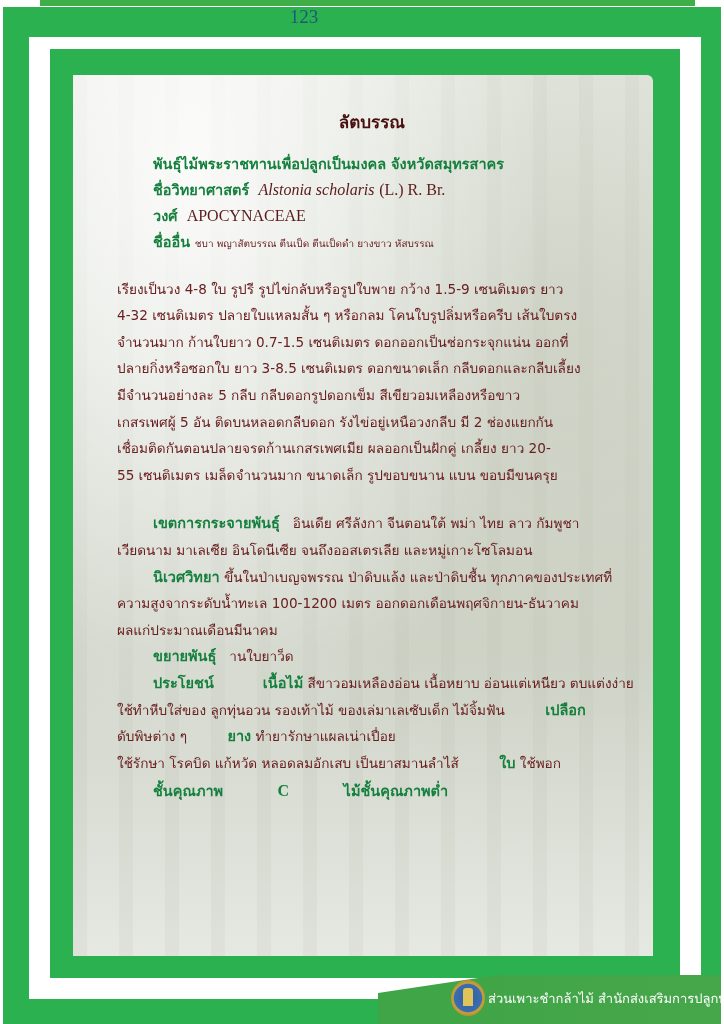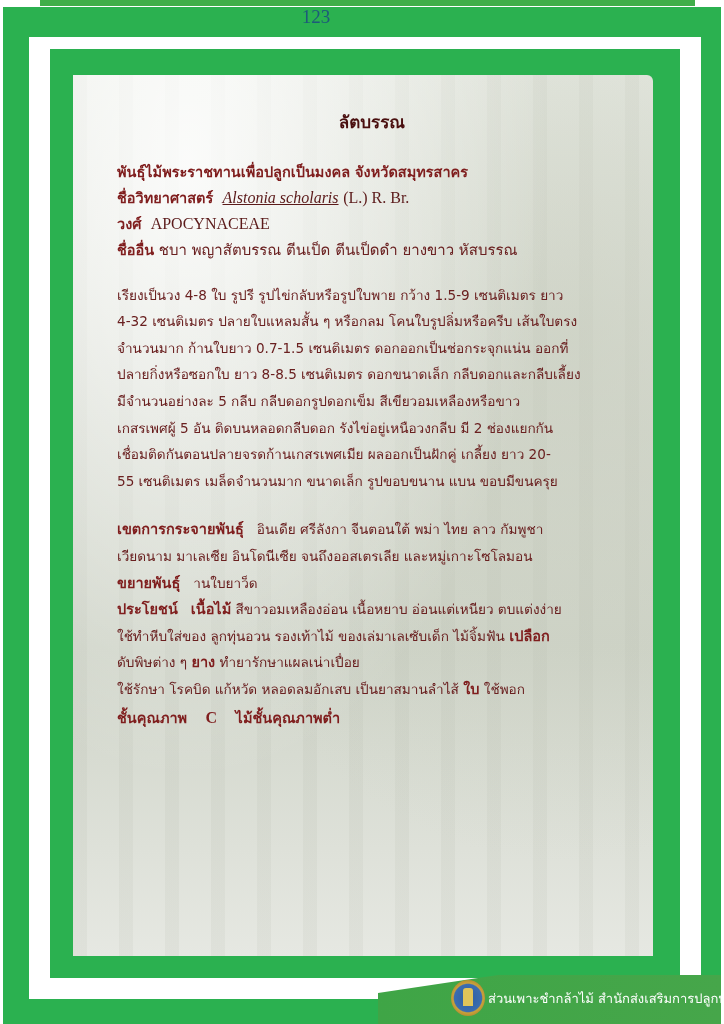--- a/index.html
+++ b/index.html
@@ -24,32 +24,32 @@
     position: absolute; left: 73px; top: 75px; width: 580px; height: 881px;
     border-radius: 0 6px 0 0;
     background:
       radial-gradient(ellipse at 20% 10%, rgba(255,255,255,0.85), rgba(255,255,255,0) 55%),
       radial-gradient(ellipse at 85% 30%, rgba(200,205,190,0.6), rgba(255,255,255,0) 60%),
       repeating-linear-gradient(90deg, rgba(160,165,150,0.10) 0px, rgba(160,165,150,0.10) 14px, rgba(240,240,235,0.0) 14px, rgba(240,240,235,0.0) 46px),
       linear-gradient(180deg, #e8ebe4 0%, #d6dad0 40%, #cfd4c8 65%, #e6e8e2 100%);
     overflow: hidden;
   }
   .page-number {
-    position: absolute; left: 12px; width: 608px; top: 6px; text-align: center;
+    position: absolute; left: 0; width: 608px; top: 6px; text-align: center;
     font-family: "Liberation Serif", serif; font-size: 19px; color: #1d5a7a;
   }
   .content { position: absolute; left: 117px; top: 108px; width: 520px; color: #5b1a1a; }
   .title {
     text-align: center; font-family: "DejaVu Sans", sans-serif; font-weight: bold;
-    font-size: 17px; color: #4a0f0f; margin-left: -10px; margin-bottom: 24px;
+    font-size: 17px; color: #4a0f0f; margin-left: -10px; margin-bottom: 16px;
   }
   .line { font-size: 14.5px; line-height: 25px; white-space: nowrap; }
-  .b { font-weight: bold; color: #7f1d1d; }
+  .b { font-weight: bold; color: #15803d; margin-left: 36px; }
   .en { font-family: "Liberation Serif", serif; font-size: 16px; }
-  .i { font-style: italic; text-decoration: underline; }
+  .i { font-style: italic; }
   .para { font-family: "DejaVu Sans", sans-serif; font-size: 13.6px; line-height: 26.6px; color: #6a2020; white-space: nowrap; }
   .gap { height: 18px; }
   .gap2 { height: 22px; }
   .footer-band {
     position: absolute; left: 378px; top: 975px; width: 343px; height: 49px;
     background: linear-gradient(90deg, #3fa546, #46a64a);
     clip-path: polygon(0 18px, 35% 0, 100% 0, 100% 100%, 0 100%);
   }
   .footer-logo {
     position: absolute; left: 451px; top: 980px; width: 34px; height: 36px; border-radius: 50%;
@@ -84,46 +84,54 @@
     <span class="b">ชื่อวิทยาศาสตร์</span>
     &nbsp;<span class="en i">Alstonia scholaris</span>
     <span class="en">(L.) R. Br.</span>
   </div>
   <div class="line">
     <span class="b">วงศ์</span>
     &nbsp;<span class="en">APOCYNACEAE</span>
   </div>
   <div class="line">
     <span class="b">ชื่ออื่น</span>
-    <span class="para" style="font-size:15px">ชบา พญาสัตบรรณ ตีนเป็ด ตีนเป็ดดำ ยางขาว หัสบรรณ</span>
+    <span class="para" style="font-size:10px">ชบา พญาสัตบรรณ ตีนเป็ด ตีนเป็ดดำ ยางขาว หัสบรรณ</span>
   </div>
 
   <div class="gap"></div>
 
   <div>
     <div class="para">เรียงเป็นวง 4-8 ใบ รูปรี รูปไข่กลับหรือรูปใบพาย กว้าง 1.5-9 เซนติเมตร ยาว</div>
     <div class="para">4-32 เซนติเมตร ปลายใบแหลมสั้น ๆ หรือกลม โคนใบรูปลิ่มหรือครีบ เส้นใบตรง</div>
     <div class="para">จำนวนมาก ก้านใบยาว 0.7-1.5 เซนติเมตร ดอกออกเป็นช่อกระจุกแน่น ออกที่</div>
-    <div class="para">ปลายกิ่งหรือซอกใบ ยาว 8-8.5 เซนติเมตร ดอกขนาดเล็ก กลีบดอกและกลีบเลี้ยง</div>
+    <div class="para">ปลายกิ่งหรือซอกใบ ยาว 3-8.5 เซนติเมตร ดอกขนาดเล็ก กลีบดอกและกลีบเลี้ยง</div>
     <div class="para">มีจำนวนอย่างละ 5 กลีบ กลีบดอกรูปดอกเข็ม สีเขียวอมเหลืองหรือขาว</div>
     <div class="para">เกสรเพศผู้ 5 อัน ติดบนหลอดกลีบดอก รังไข่อยู่เหนือวงกลีบ มี 2 ช่องแยกกัน</div>
     <div class="para">เชื่อมติดกันตอนปลายจรดก้านเกสรเพศเมีย ผลออกเป็นฝักคู่ เกลี้ยง ยาว 20-</div>
     <div class="para">55 เซนติเมตร เมล็ดจำนวนมาก ขนาดเล็ก รูปขอบขนาน แบน ขอบมีขนครุย</div>
   </div>
 
   <div class="gap2"></div>
 
   <div>
     <div class="para">
       <span class="b line">เขตการกระจายพันธุ์</span>
       &nbsp;&nbsp;<span>อินเดีย ศรีลังกา จีนตอนใต้ พม่า ไทย ลาว กัมพูชา</span>
     </div>
     <div class="para">เวียดนาม มาเลเซีย อินโดนีเซีย จนถึงออสเตรเลีย และหมู่เกาะโซโลมอน</div>
   </div>
 
+  <div>
+    <div class="para">
+      <span class="b line">นิเวศวิทยา</span>
+      <span>ขึ้นในป่าเบญจพรรณ ป่าดิบแล้ง และป่าดิบชื้น ทุกภาคของประเทศที่</span>
+    </div>
+    <div class="para">ความสูงจากระดับน้ำทะเล 100-1200 เมตร ออกดอกเดือนพฤศจิกายน-ธันวาคม</div>
+    <div class="para">ผลแก่ประมาณเดือนมีนาคม</div>
+  </div>
 
   <div class="para">
     <span class="b line">ขยายพันธุ์</span>
     &nbsp;&nbsp;<span>านใบยาว็ด</span>
   </div>
 
   <div>
     <div class="para">
       <span class="b line">ประโยชน์</span>
       &nbsp;&nbsp;<span class="b line">เนื้อไม้</span>

